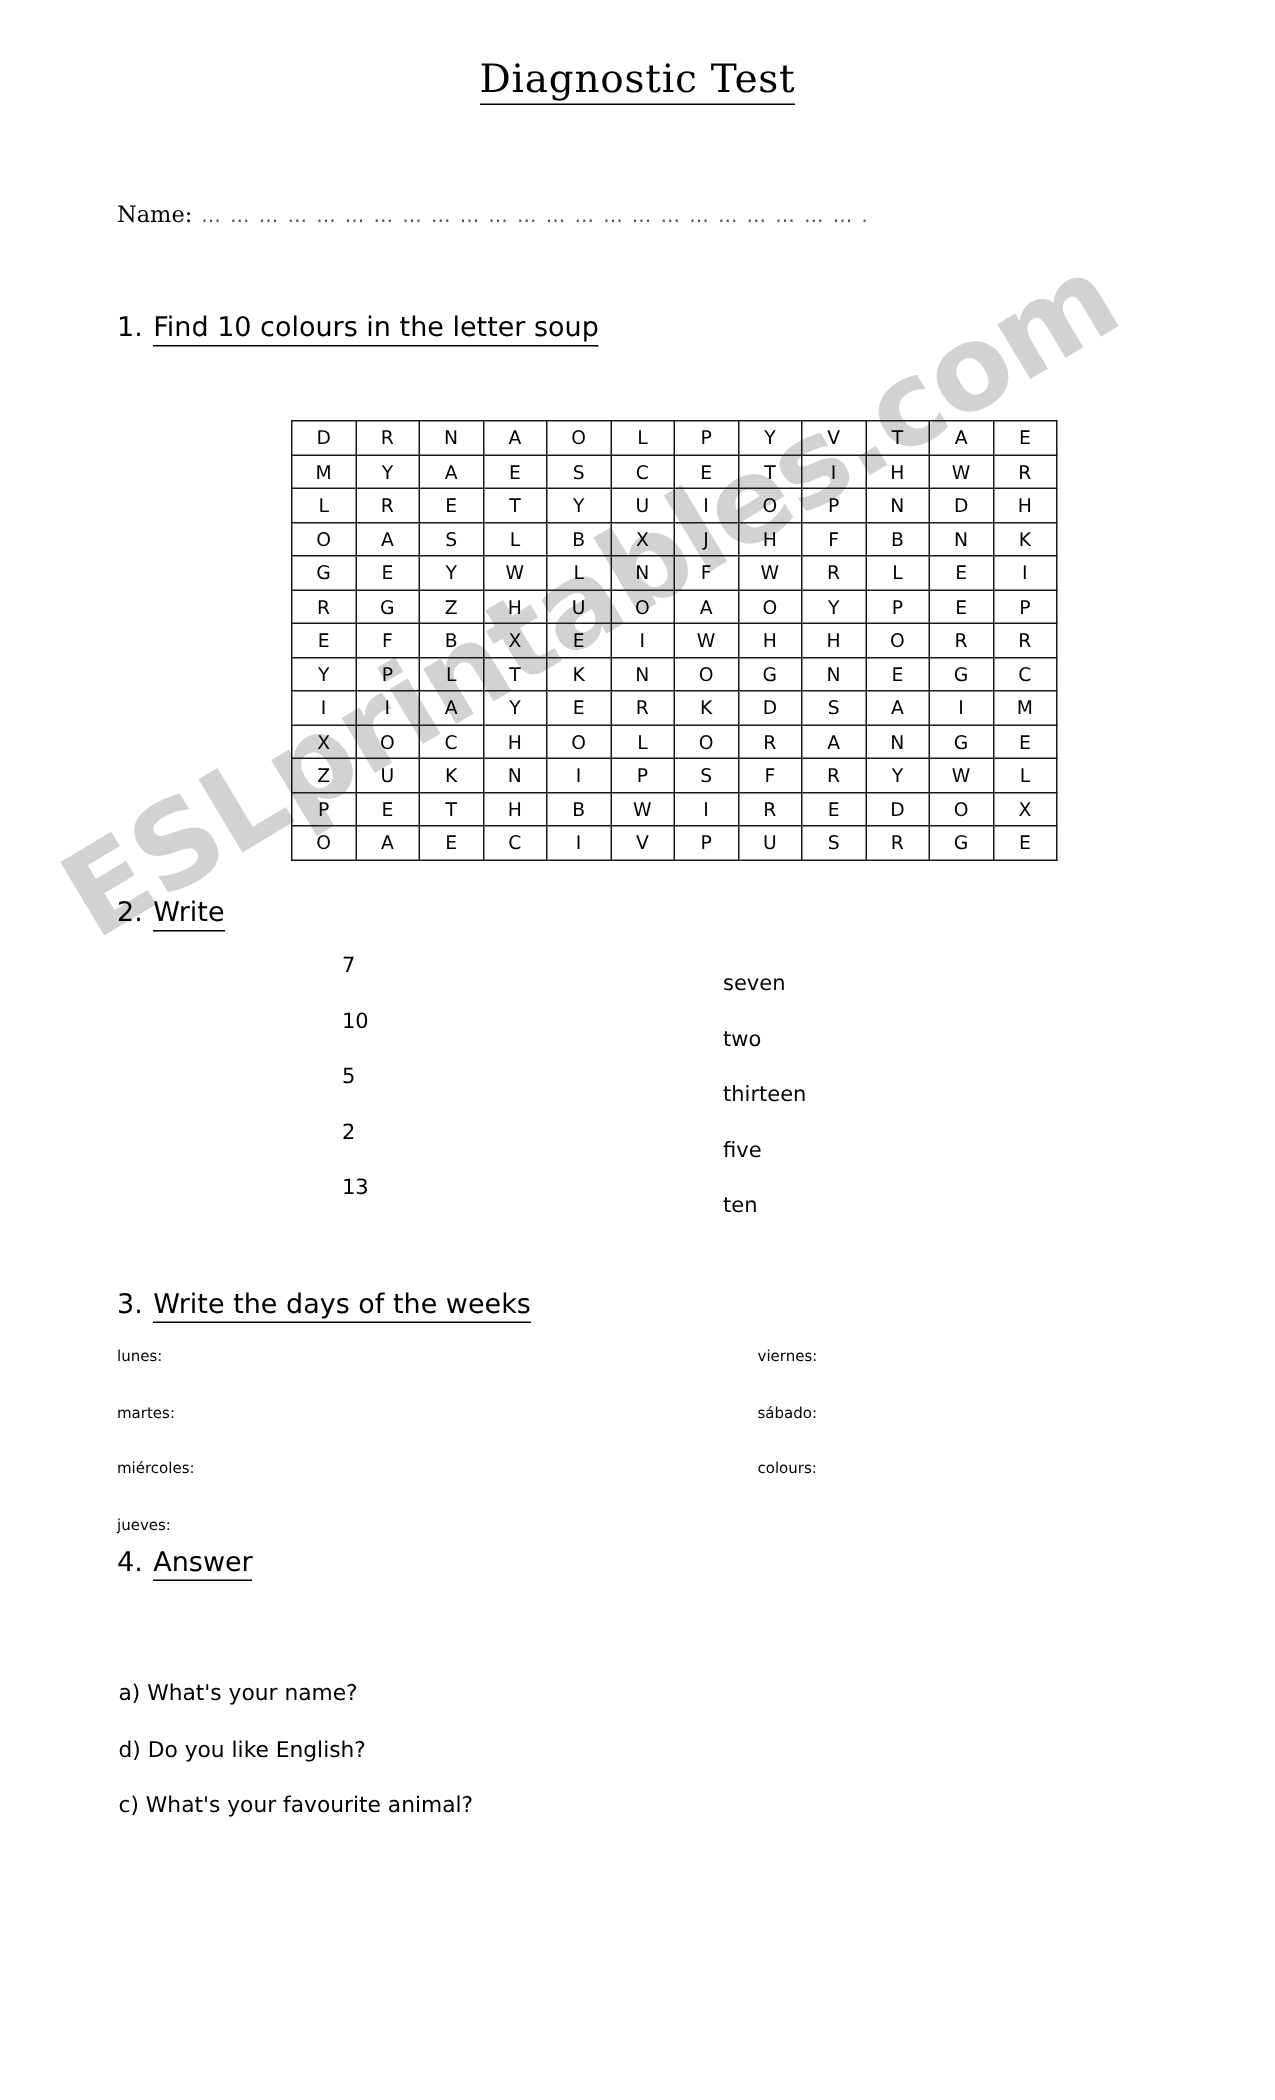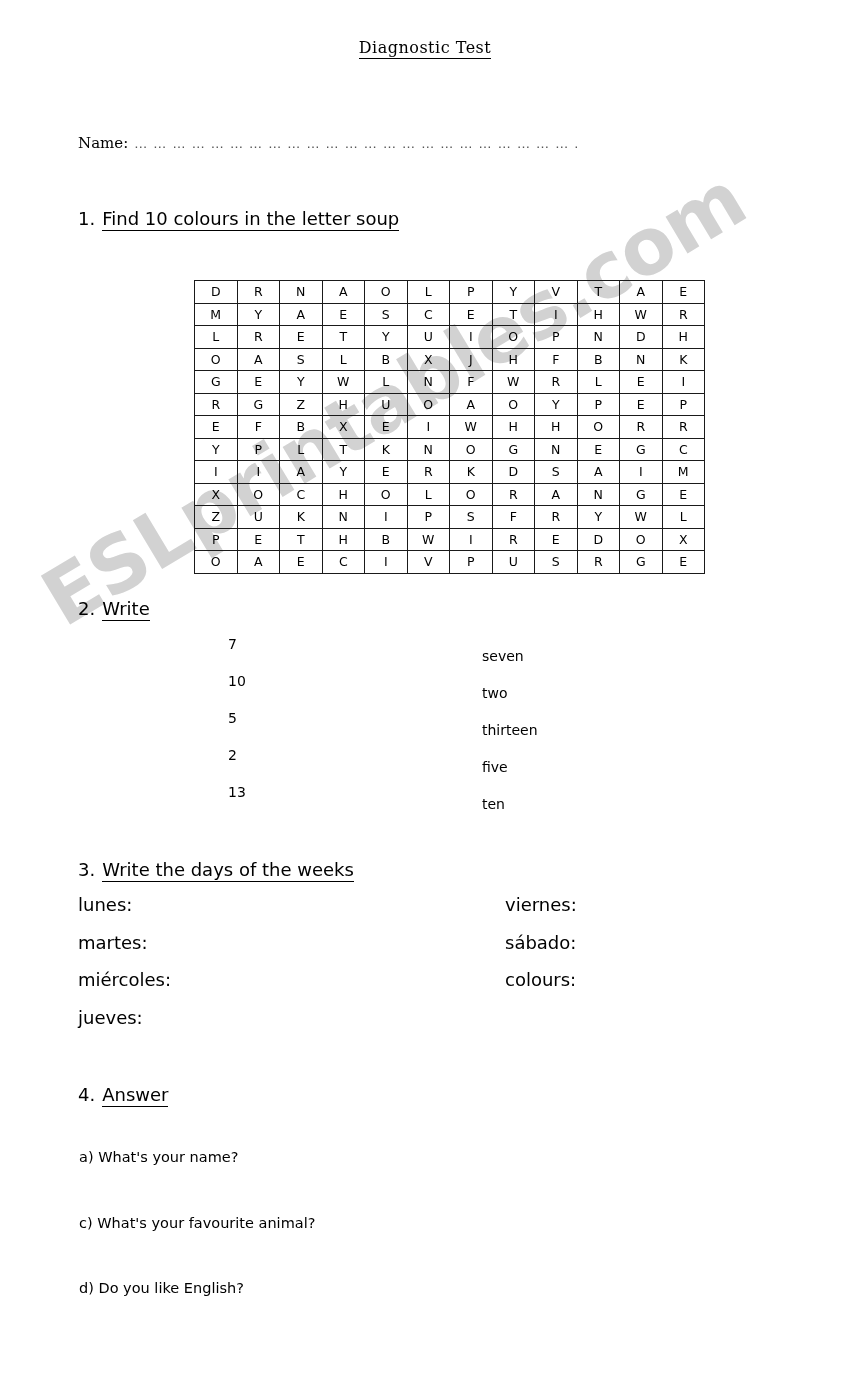--- a/index.html
+++ b/index.html
@@ -45,21 +45,21 @@
   .content { position: relative; z-index: 2; }
 
   
   .title {
     position: absolute;
     left: 0;
     top: 38px;
     width: 850px;
     text-align: center;
     font-family: "DejaVu Serif", serif;
-    font-size: 16px;
+    font-size: 26px;
     letter-spacing: 0.5px;
   }
   .title span {
     border-bottom: 1px solid #000;
     padding-bottom: 1px;
   }
 
   
   .name-row {
     position: absolute;
@@ -86,21 +86,21 @@
   }
   .ex-head .num { margin-right: 7px; }
   .ex-head .txt {
     border-bottom: 1px solid #000;
     padding-bottom: 1px;
   }
 
   #ex1-head { left: 78px; top: 208px; }
   #ex2-head { left: 78px; top: 598px; }
   #ex3-head { left: 78px; top: 859px; }
-  #ex4-head { left: 78px; top: 1084px; }
+  #ex4-head { left: 78px; top: 1031px; }
 
   
   .grid {
     position: absolute;
     left: 194px;
     top: 280px;
     border-collapse: collapse;
     table-layout: fixed;
   }
   .grid td {
@@ -120,34 +120,34 @@
     position: absolute;
     font-size: 14px;
   }
   .match-left { left: 228px; top: 634px; }
   .match-right { left: 482px; top: 634px; margin-top: 12px; }
   .match-item { height: 37px; line-height: 20px; white-space: nowrap; }
 
   
   .days-left, .days-right {
     position: absolute;
-    font-size: 18px;
+    font-size: 10px;
   }
   .days-left { left: 78px; top: 895px; }
   .days-right { left: 473px; top: 895px; margin-left: 32px; }
   .day-item { height: 37.5px; line-height: 20px; white-space: nowrap; }
 
   
   .questions {
     position: absolute;
     left: 79px;
     top: 1119px;
     font-size: 14.5px;
   }
-  .q-item { height: 37.5px; line-height: 20px; white-space: nowrap; margin-top: 28px; }
+  .q-item { height: 37.5px; line-height: 20px; white-space: nowrap; }
 </style>
 </head>
 <body>
 
 <div class="page">
 
   <div class="watermark">ESLprintables.com</div>
 
   <div class="content">
 
@@ -384,18 +384,18 @@
         <div class="day-item">sábado:</div>
         <div class="day-item">colours:</div>
       </div>
 
     <div class="ex-head" id="ex4-head">
       <span class="num">4.</span><span class="txt">Answer</span>
     </div>
 
     <div class="questions" id="questions">
         <div class="q-item">a) What's your name?</div>
+        <div class="q-item">d) Do you like English?</div>
         <div class="q-item">c) What's your favourite animal?</div>
-        <div class="q-item">d) Do you like English?</div>
       </div>
 
   </div>
 </div>
 
 </body></html>

